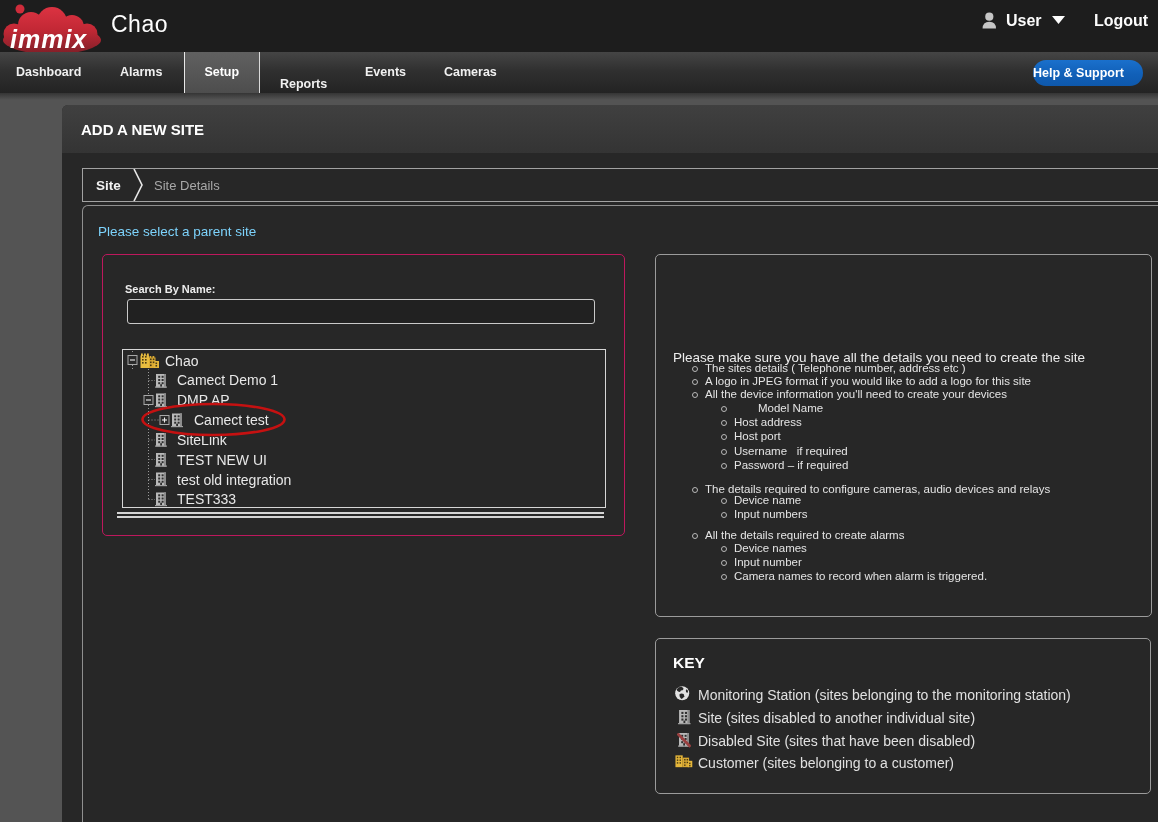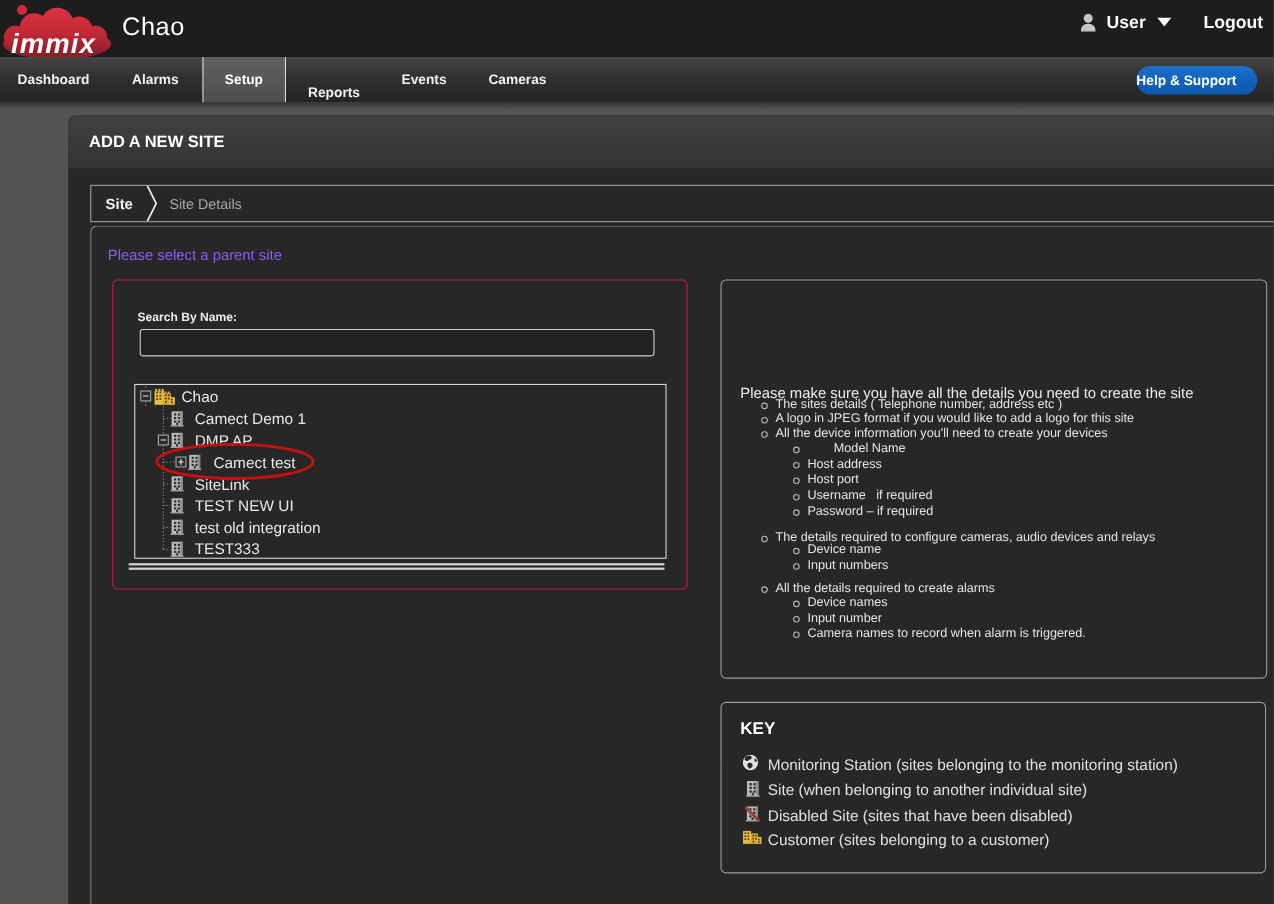--- a/index.html
+++ b/index.html
@@ -39,21 +39,21 @@
 
 
 #crumb { position:absolute; left:20px; top:63px; width:1087px; height:34px;
   border:1px solid #a2a2a2; background:#272727; }
 #crumb .c1 { position:absolute; left:13px; top:9px; font-size:13.5px; font-weight:bold; color:#f2f2f2; }
 #crumb .c2 { position:absolute; left:71px; top:9px; font-size:13px; color:#a8a8a8; }
 
 
 #container { position:absolute; left:20px; top:100px; width:1087px; height:617px;
   border:1px solid #8f8f8f; border-bottom:none; border-radius:6px 6px 0 0; }
-#pleasesel { position:absolute; left:15px; top:18px; font-size:13.5px; color:#8b5cf6; }
+#pleasesel { position:absolute; left:15px; top:18px; font-size:13.5px; color:#7dd3fc; }
 
 
 #treepanel { position:absolute; left:19px; top:48px; width:523px; height:282px;
   border:1px solid #be185d; border-radius:5px; }
 #searchlbl { position:absolute; left:22px; top:28px; font-size:11px; font-weight:bold; color:#ededed; }
 #searchbox { position:absolute; left:24px; top:44px; width:468px; height:25px;
   border:1px solid #c9c9c9; border-radius:3px; background:#212121; }
 #treebox { position:absolute; left:19px; top:94px; width:484px; height:159px;
   border:1px solid #d6d6d6; background:#272727; }
 #treescroll { position:absolute; left:14px; top:256.5px; width:487px; height:2px; background:#d4d4d4; }
@@ -270,21 +270,21 @@
           <rect x="4.2" y="1.8" width="2" height="2" fill="#2e2e2e"></rect>
               <rect x="7.6" y="1.8" width="2" height="2" fill="#2e2e2e"></rect>
           <rect x="4.2" y="5" width="2" height="2" fill="#2e2e2e"></rect>
               <rect x="7.6" y="5" width="2" height="2" fill="#2e2e2e"></rect>
           <rect x="4.2" y="8.2" width="2" height="2" fill="#2e2e2e"></rect>
               <rect x="7.6" y="8.2" width="2" height="2" fill="#2e2e2e"></rect>
           <rect x="6.2" y="10.2" width="1.8" height="3.3" fill="#2e2e2e"></rect>
           <rect x="1" y="12.5" width="12" height="1.2" fill="#a0a0a0"></rect>
             </g>
         </svg>
-        <span class="ktxt">Site (when belonging to another individual site)</span>
+        <span class="ktxt">Site (sites disabled to another individual site)</span>
       </div>
       <div class="krow" style="top:94.5px;">
         <svg style="position:absolute;left:1;top:-1px;" width="14" height="15" viewBox="0 0 14 15">
           <rect x="2" y="0" width="10" height="13.5" fill="#b9b9b9"></rect>
           <rect x="10" y="0" width="2" height="13.5" fill="#8d8d8d"></rect>
           <rect x="4.2" y="1.8" width="2" height="2" fill="#2e2e2e"></rect>
             <rect x="7.6" y="1.8" width="2" height="2" fill="#2e2e2e"></rect>
           <rect x="4.2" y="5" width="2" height="2" fill="#2e2e2e"></rect>
             <rect x="7.6" y="5" width="2" height="2" fill="#2e2e2e"></rect>
           <rect x="4.2" y="8.2" width="2" height="2" fill="#2e2e2e"></rect>

